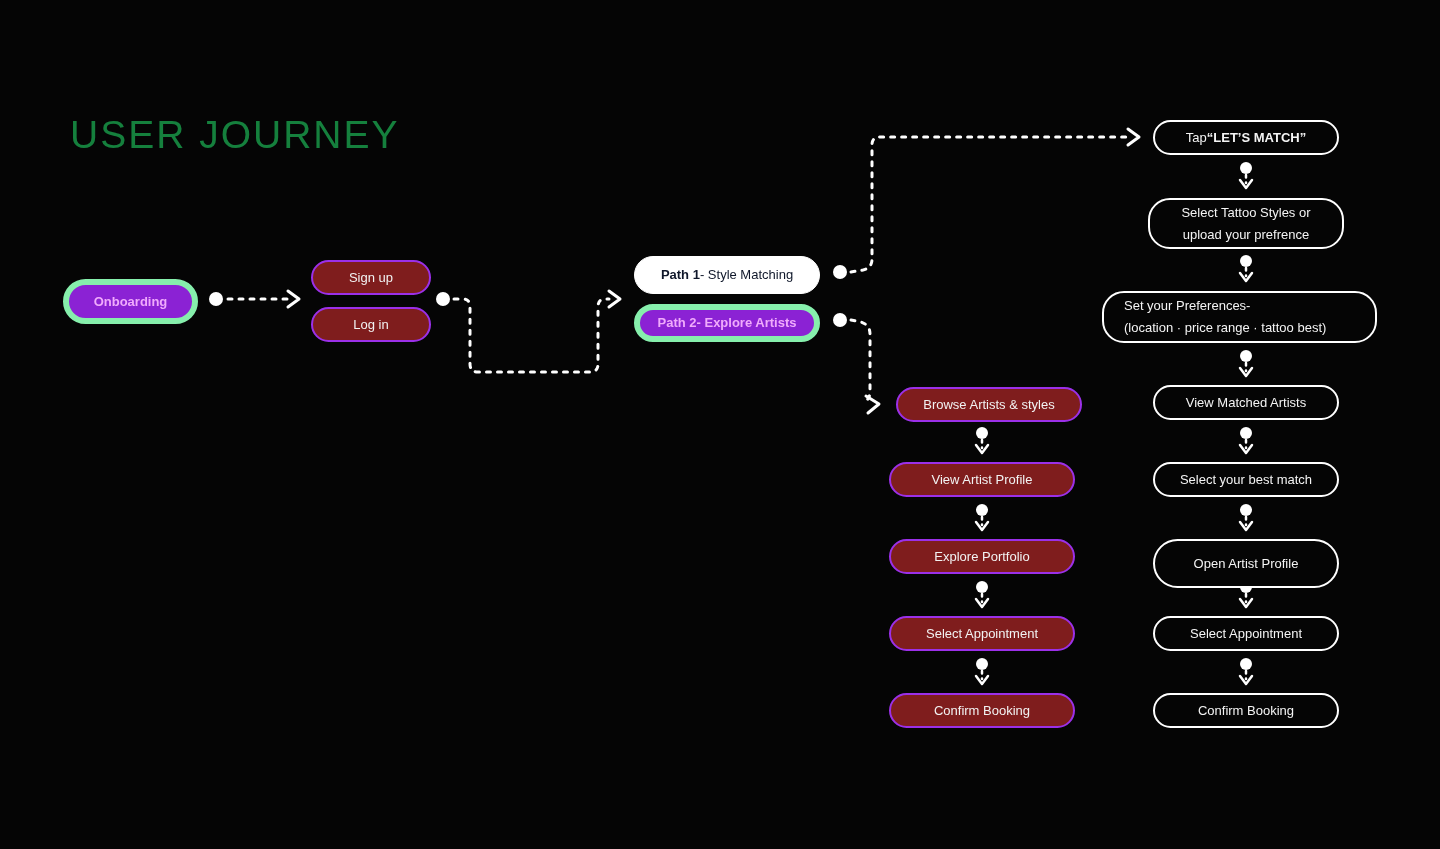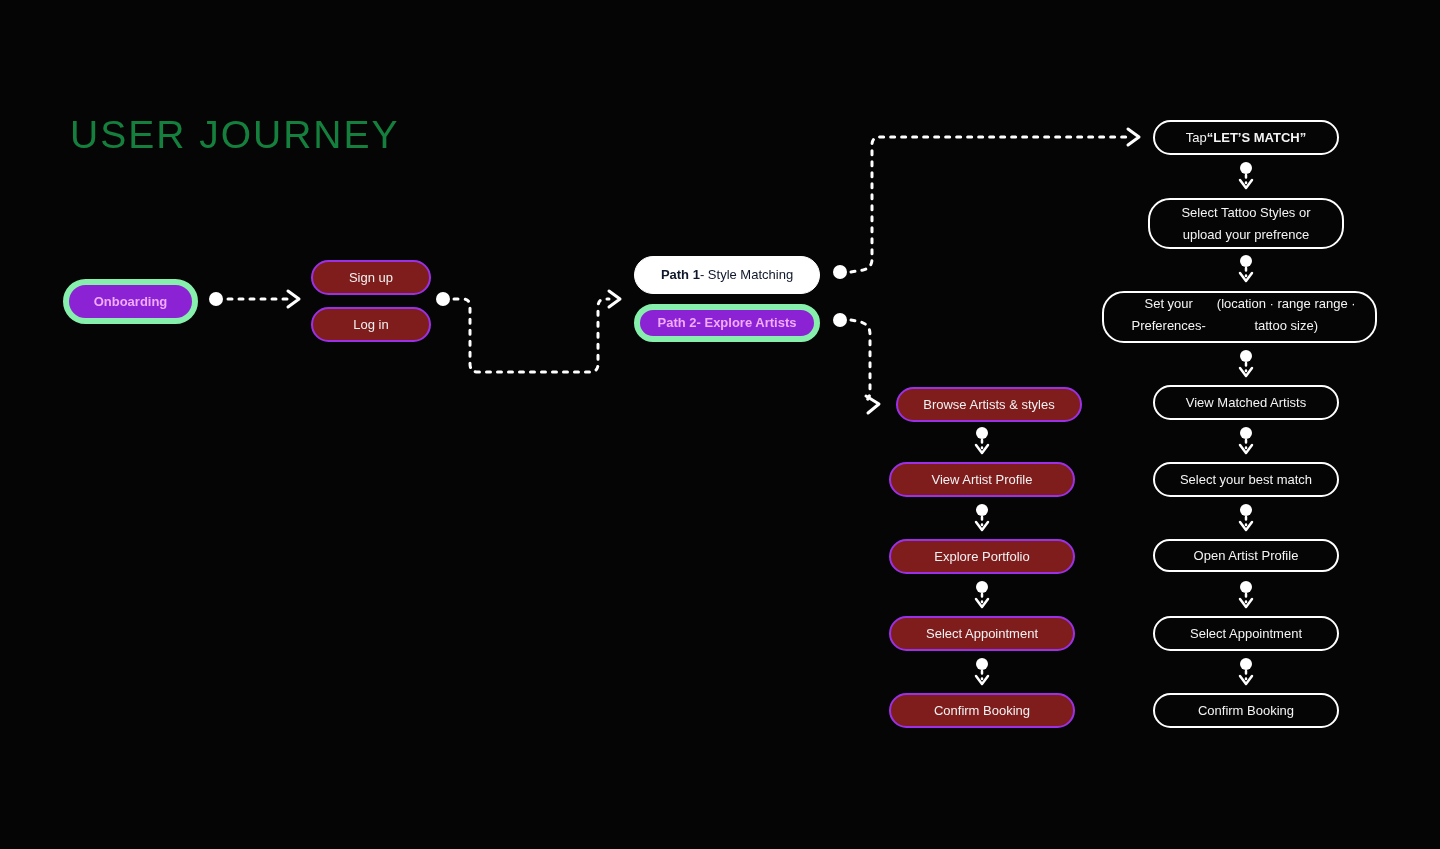--- a/index.html
+++ b/index.html
@@ -201,34 +201,34 @@
   <div class="node outline-white" style="left:1153px; top:120px; width:186px; height:35px;">
     <span>Tap </span>
     <b>“LET’S MATCH”</b>
   </div>
 
   <div class="node outline-white multiline" style="left:1148px; top:198px; width:196px; height:51px; flex-direction:column; justify-content:center;">
     <span>Select Tattoo Styles or</span>
     <span>upload your prefrence</span>
   </div>
 
-  <div class="node outline-white multiline" style="left:1102px; top:291px; width:275px; height:52px; flex-direction:row; justify-content:center; align-items:flex-start; padding-left:20px;">
+  <div class="node outline-white multiline" style="left:1102px; top:291px; width:275px; height:52px; flex-direction:column; justify-content:center; align-items:flex-start; padding-left:20px;">
     <span>Set your Preferences-</span>
-    <span>(location · range range · tattoo size)</span>
+    <span>(location · price range · tattoo best)</span>
   </div>
 
   <div class="node outline-white" style="left:1153px; top:385px; width:186px; height:35px;">
     <span>View Matched Artists</span>
   </div>
 
   <div class="node outline-white" style="left:1153px; top:462px; width:186px; height:35px;">
     <span>Select your best match</span>
   </div>
 
-  <div class="node outline-white" style="left:1153px; top:539px; width:186px; height:33px;">
+  <div class="node outline-white" style="left:1153px; top:539px; width:186px; height:49px;">
     <span>Open Artist Profile</span>
   </div>
 
   <div class="node outline-white" style="left:1153px; top:616px; width:186px; height:35px;">
     <span>Select Appointment</span>
   </div>
 
   <div class="node outline-white" style="left:1153px; top:693px; width:186px; height:35px;">
     <span>Confirm Booking</span>
   </div>

